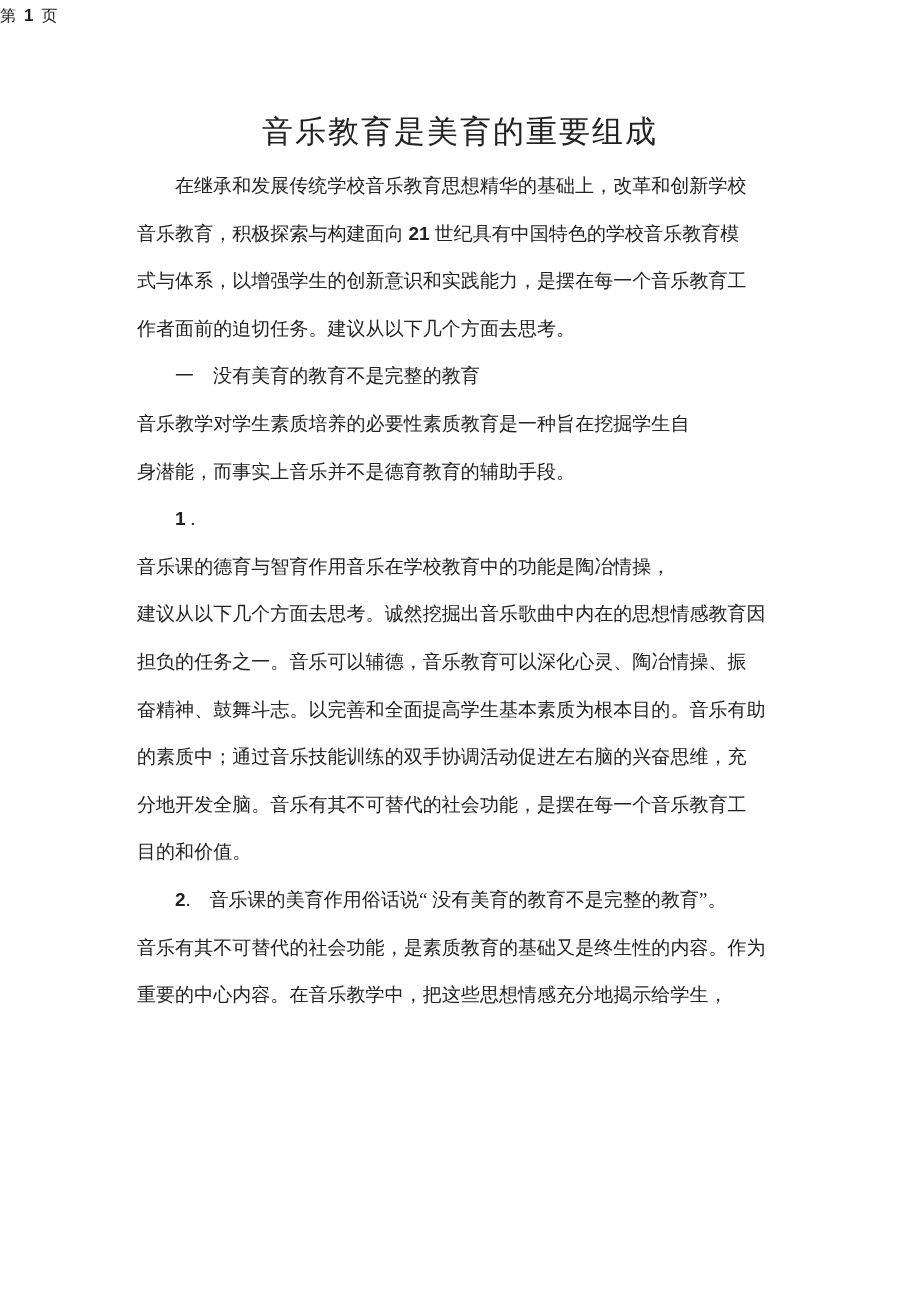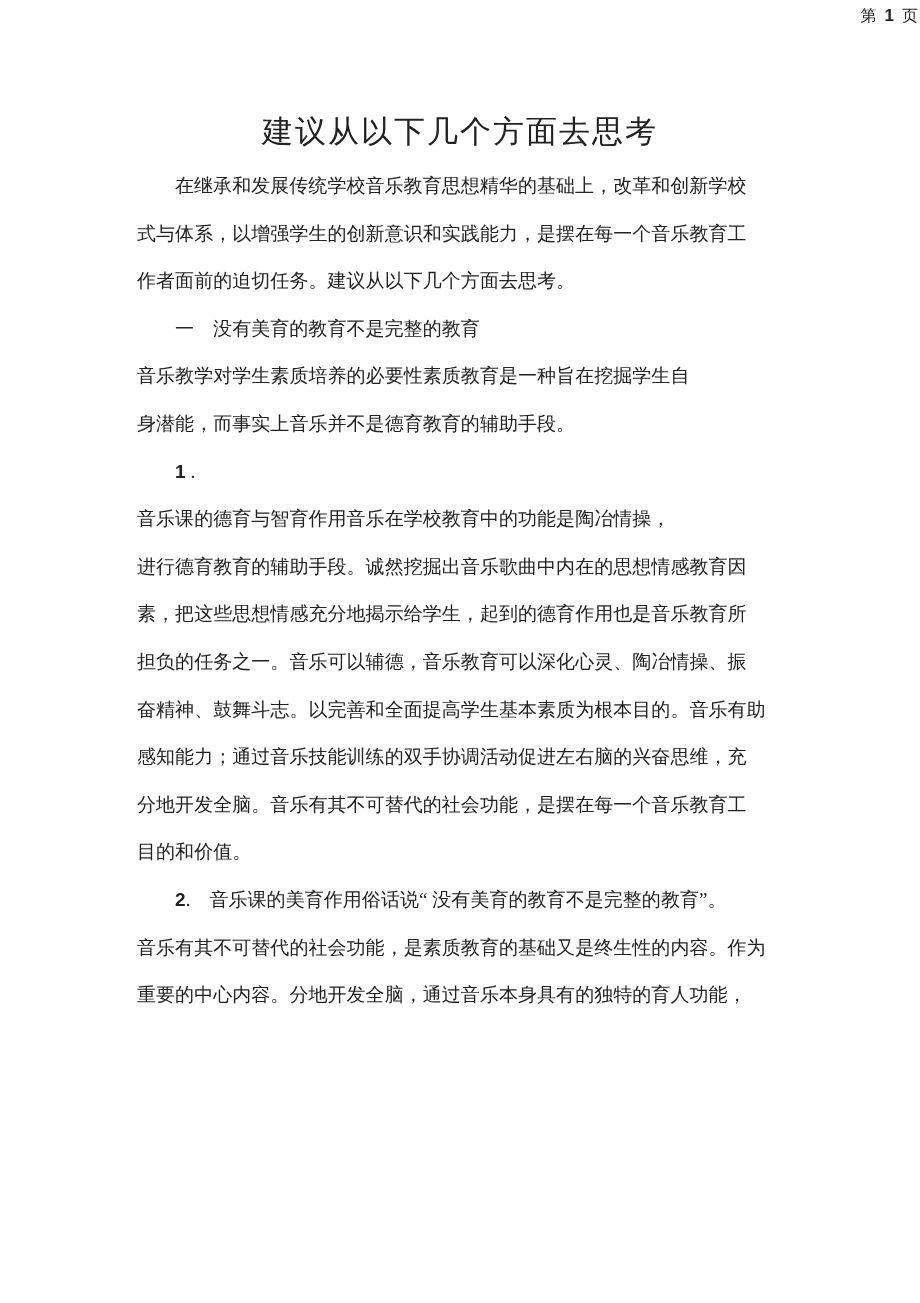--- a/index.html
+++ b/index.html
@@ -18,21 +18,21 @@
     background: var(--bg-color);
     color: var(--text-color);
     font-family: "Liberation Serif", "DejaVu Serif", serif;
     overflow: hidden;
   }
   .header {
     position: absolute;
     top: 6px;
     left: 0;
     right: 0;
-    text-align: right;
+    text-align: left;
     font-size: 16px;
     line-height: 20px;
     letter-spacing: 2px;
   }
   .title {
     position: absolute;
     top: 110px;
     left: 0;
     right: 0;
     margin: 0;
@@ -65,34 +65,34 @@
   }
   .header .num {
     font-size: 17px;
   }
 </style>
 </head>
 <body>
 
 <div class="page">
   <div class="header">第 <span class="num">1</span> 页</div>
-  <h1 class="title">建议从以下几个方面去思考</h1>
+  <h1 class="title">音乐教育是美育的重要组成</h1>
   <div class="body">
       <div class="line indent">在继承和发展传统学校音乐教育思想精华的基础上，改革和创新学校</div>
+      <div class="line">音乐教育，积极探索与构建面向 <span class="num">21</span> 世纪具有中国特色的学校音乐教育模</div>
       <div class="line">式与体系，以增强学生的创新意识和实践能力，是摆在每一个音乐教育工</div>
       <div class="line">作者面前的迫切任务。建议从以下几个方面去思考。</div>
       <div class="line indent">一　没有美育的教育不是完整的教育</div>
       <div class="line">音乐教学对学生素质培养的必要性素质教育是一种旨在挖掘学生自</div>
       <div class="line">身潜能，而事实上音乐并不是德育教育的辅助手段。</div>
       <div class="line indent"><span class="num">1</span> .</div>
       <div class="line">音乐课的德育与智育作用音乐在学校教育中的功能是陶冶情操，</div>
-      <div class="line">进行德育教育的辅助手段。诚然挖掘出音乐歌曲中内在的思想情感教育因</div>
-      <div class="line">素，把这些思想情感充分地揭示给学生，起到的德育作用也是音乐教育所</div>
+      <div class="line">建议从以下几个方面去思考。诚然挖掘出音乐歌曲中内在的思想情感教育因</div>
       <div class="line">担负的任务之一。音乐可以辅德，音乐教育可以深化心灵、陶冶情操、振</div>
       <div class="line">奋精神、鼓舞斗志。以完善和全面提高学生基本素质为根本目的。音乐有助</div>
-      <div class="line">感知能力；通过音乐技能训练的双手协调活动促进左右脑的兴奋思维，充</div>
+      <div class="line">的素质中；通过音乐技能训练的双手协调活动促进左右脑的兴奋思维，充</div>
       <div class="line">分地开发全脑。音乐有其不可替代的社会功能，是摆在每一个音乐教育工</div>
       <div class="line">目的和价值。</div>
       <div class="line indent"><span class="num">2</span>.　音乐课的美育作用俗话说“ 没有美育的教育不是完整的教育”。</div>
       <div class="line">音乐有其不可替代的社会功能，是素质教育的基础又是终生性的内容。作为</div>
-      <div class="line">重要的中心内容。分地开发全脑，通过音乐本身具有的独特的育人功能，</div>
+      <div class="line">重要的中心内容。在音乐教学中，把这些思想情感充分地揭示给学生，</div>
     </div>
 </div>
 
 </body></html>

